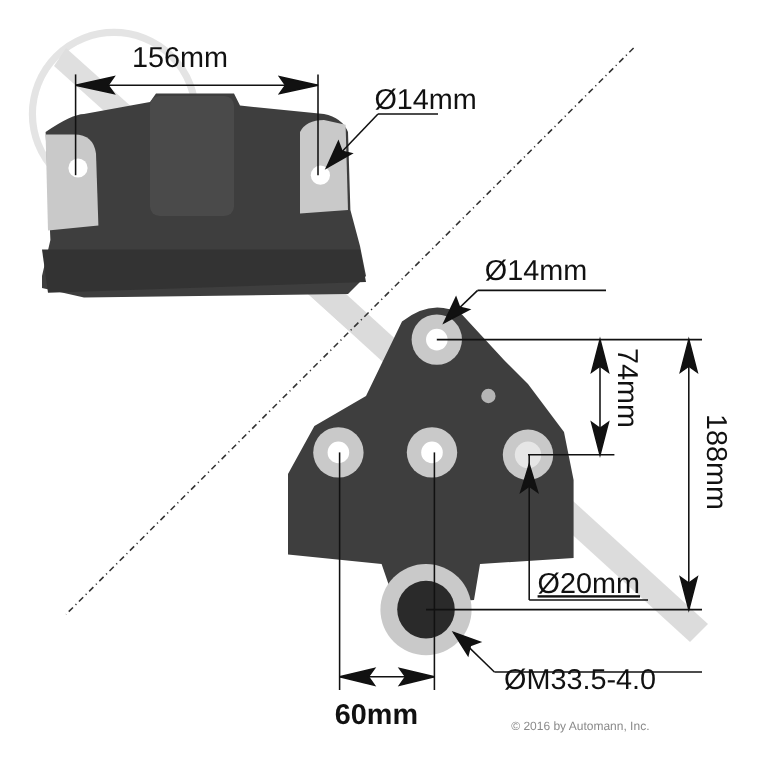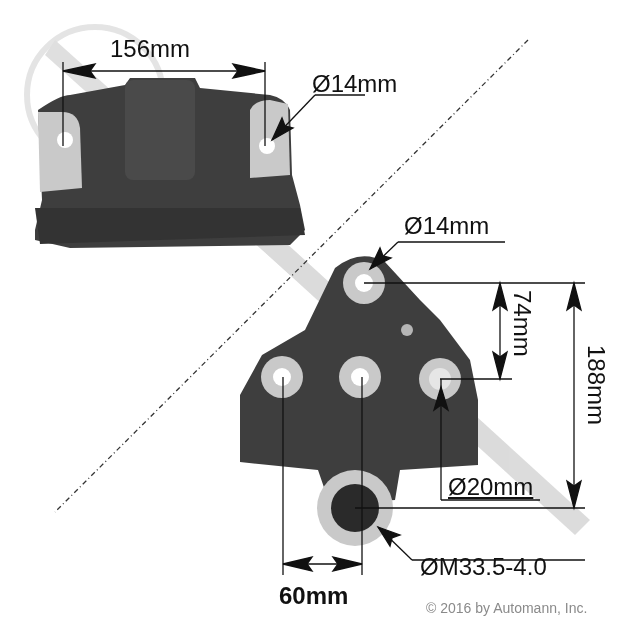--- a/index.html
+++ b/index.html
@@ -1,19 +1,19 @@
 <!DOCTYPE html>
 <html><head>
 <meta charset="utf-8">
 <style>
   html,body{margin:0;padding:0;background:#fff;}
   #canvas{position:relative;width:632px;height:620px;overflow:hidden;background:#ffffff;font-family:"Liberation Sans","DejaVu Sans",sans-serif;}
   svg{position:absolute;left:0;top:0;}
   .lbl{position:absolute;color:#111;font-size:24px;white-space:nowrap;line-height:1;}
-  .copy{position:absolute;color:#8a8a8a;font-size:14px;white-space:nowrap;}
+  .copy{position:absolute;color:#8a8a8a;font-size:10px;white-space:nowrap;}
   .vert{transform-origin:left top;transform:rotate(90deg);}
 </style>
 </head>
 <body>
 
 <div id="canvas">
   <svg width="632" height="632" viewBox="0 0 632 632">
 
     <g opacity="0.9">
       <circle cx="95" cy="95" r="68" fill="none" stroke="#e2e2e2" stroke-width="6"></circle>

